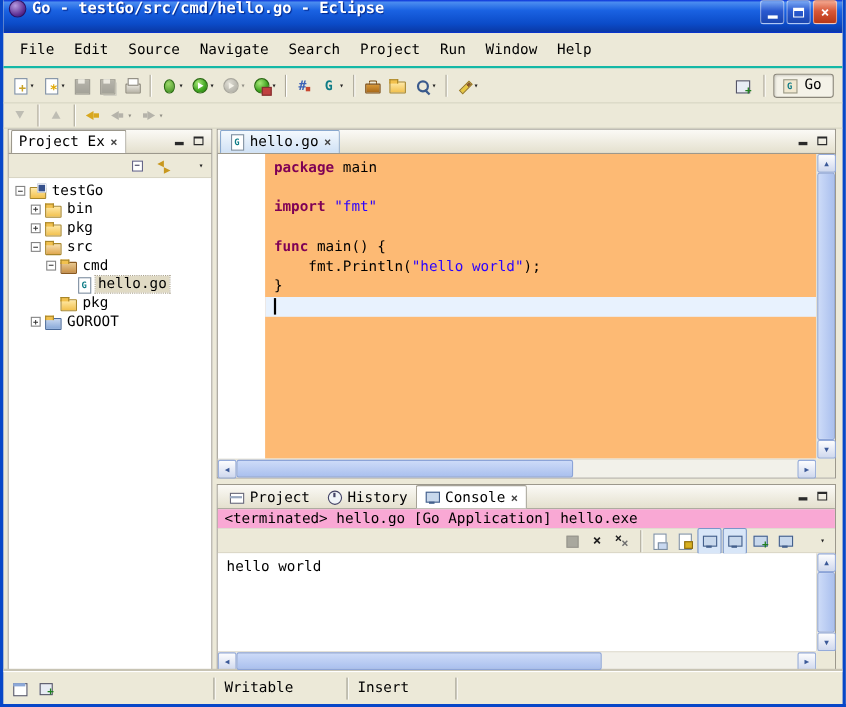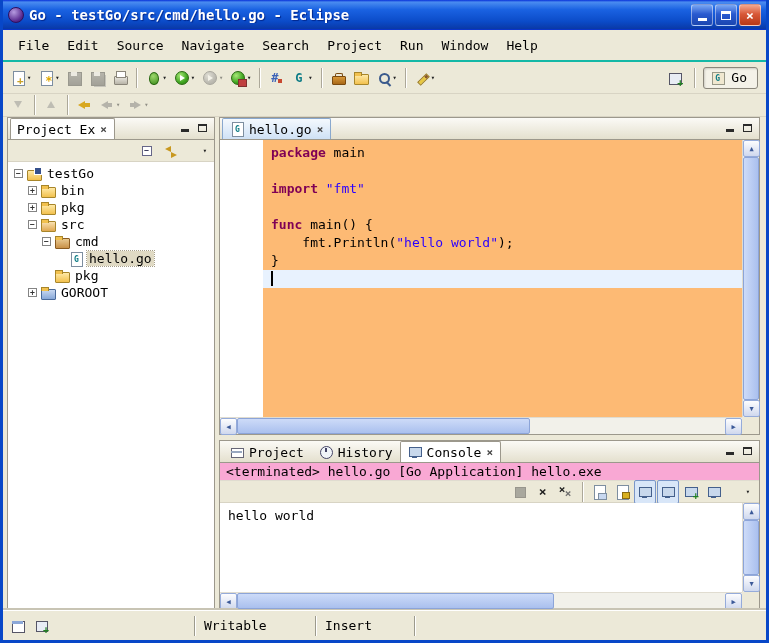--- a/index.html
+++ b/index.html
@@ -5,21 +5,21 @@
   html,body{margin:0;padding:0;background:#9aa5b5;}
   *{box-sizing:border-box;}
   .window{
     width:769px;height:643px;margin:0;
     border-left:3px solid #0847c8;border-right:3px solid #0847c8;border-bottom:3px solid #0847c8;
     background:#ECE9D8;display:flex;flex-direction:column;
     font-family:"DejaVu Sans Mono",monospace;font-size:13px;color:#000;
     overflow:hidden;
   }
   
-  .titlebar{height:30px;flex:none;display:flex;align-items:center;padding:0 5px;
+  .titlebar{height:30px;flex:none;display:flex;align-items:flex-start;padding:0 5px;
     background:linear-gradient(180deg,#0831D9 0%,#4A8CF0 7%,#1A62E2 32%,#0B4BC8 72%,#0A3AA8 95%,#0831D9 100%);
     color:#fff;}
   .app-icon{width:16px;height:16px;flex:none;border-radius:50%;
     background:radial-gradient(circle at 35% 30%,#B59BE0,#5C2D91 65%,#2E1060);margin-right:5px;border:1px solid #2E1060;}
   .title{font-weight:bold;font-size:14px;text-shadow:1px 1px 1px #00268C;white-space:nowrap;overflow:hidden;}
   .winbtns{margin-left:auto;display:flex;gap:2px;}
   .winbtn{width:22px;height:22px;border-radius:3px;border:1px solid rgba(255,255,255,.45);
     background:linear-gradient(#7AA8F4,#2A5AD0 45%,#1A46B0);display:flex;align-items:center;justify-content:center;
     color:#fff;font-weight:bold;font-size:13px;}
   .winbtn.close{background:linear-gradient(#F4A890,#D85838 45%,#B83818);}
@@ -119,21 +119,21 @@
   .ic-fast-view::before{left:2px;top:3px;width:11px;height:10px;border:1px solid #556;background:#fff;}
   .ic-fast-view::after{left:2px;top:3px;width:11px;height:3px;background:#8CA8D8;}
   .ic-launch-shortcut::before{left:2px;top:3px;width:10px;height:9px;border:1px solid #556;background:#E8ECF4;}
   .ic-launch-shortcut::after{content:"+";color:#208020;font:bold 10px/10px "DejaVu Sans Mono",monospace;left:9px;top:7px;}
   
   .main{flex:1;display:flex;min-height:0;padding:0 6px 0 4px;}
   .sash-v{width:4px;flex:none;}
   .rightcol{flex:1;display:flex;flex-direction:column;min-width:0;}
   .sash-h{height:5px;flex:none;}
   .view{border:1px solid #9C988C;display:flex;flex-direction:column;background:#fff;min-height:0;}
-  .explorer{width:208px;flex:none;}
+  .explorer{width:186px;flex:none;}
   .editor{flex:1;min-height:0;}
   .console{height:170px;flex:none;}
   
   .tabrow{height:22px;flex:none;display:flex;align-items:flex-end;background:linear-gradient(#FBFAF6,#E4E0CE);
     border-bottom:1px solid #9C988C;padding-left:2px;}
   .vtab{display:flex;align-items:center;gap:4px;padding:1px 6px;height:21px;border:1px solid transparent;border-bottom:none;white-space:nowrap;}
   .vtab.active{background:#fff;border-color:#9C988C;border-radius:2px 2px 0 0;}
   .etab.active{background:linear-gradient(#F4F9FE,#CFE1F5);border-color:#89A8CE;}
   .tclose{font:bold 11px/11px "DejaVu Sans Mono",monospace;color:#444;padding:0 1px;}
   .minmax{margin-left:auto;display:flex;gap:1px;padding:2px 3px;align-self:flex-start;}

